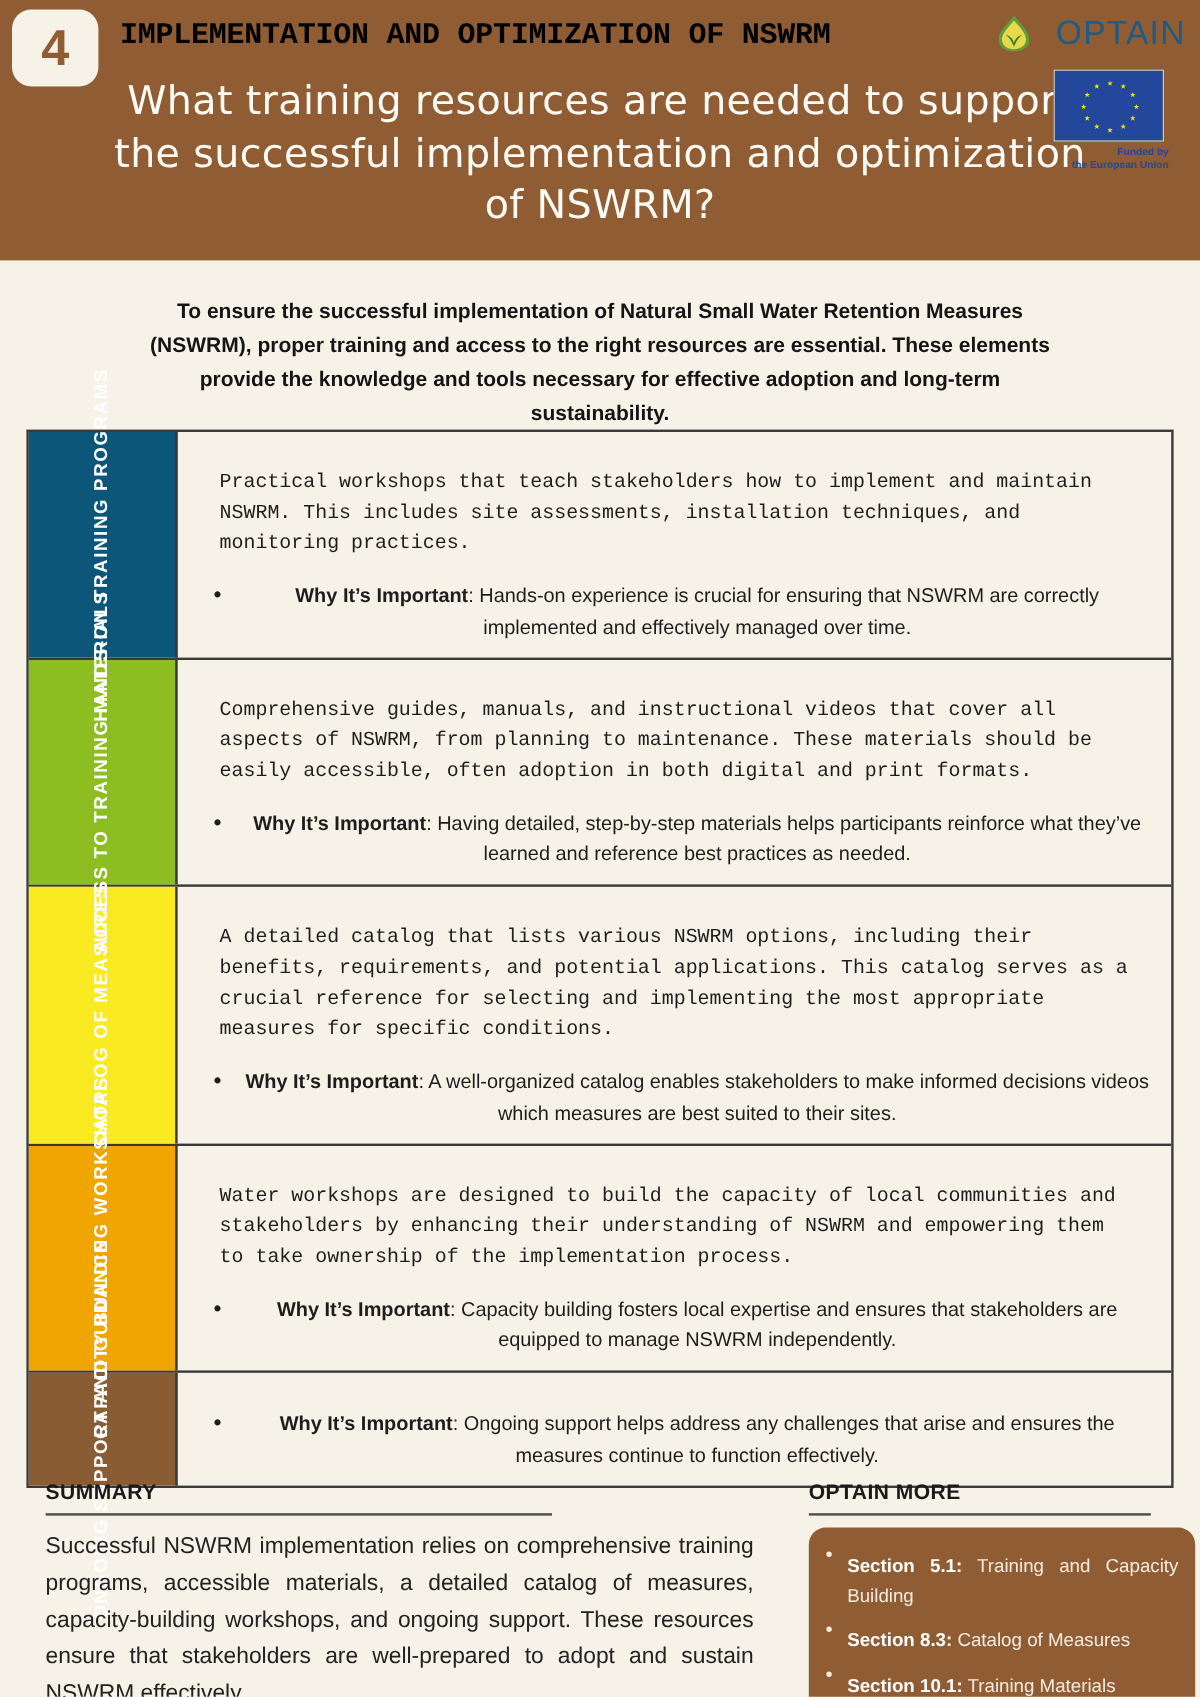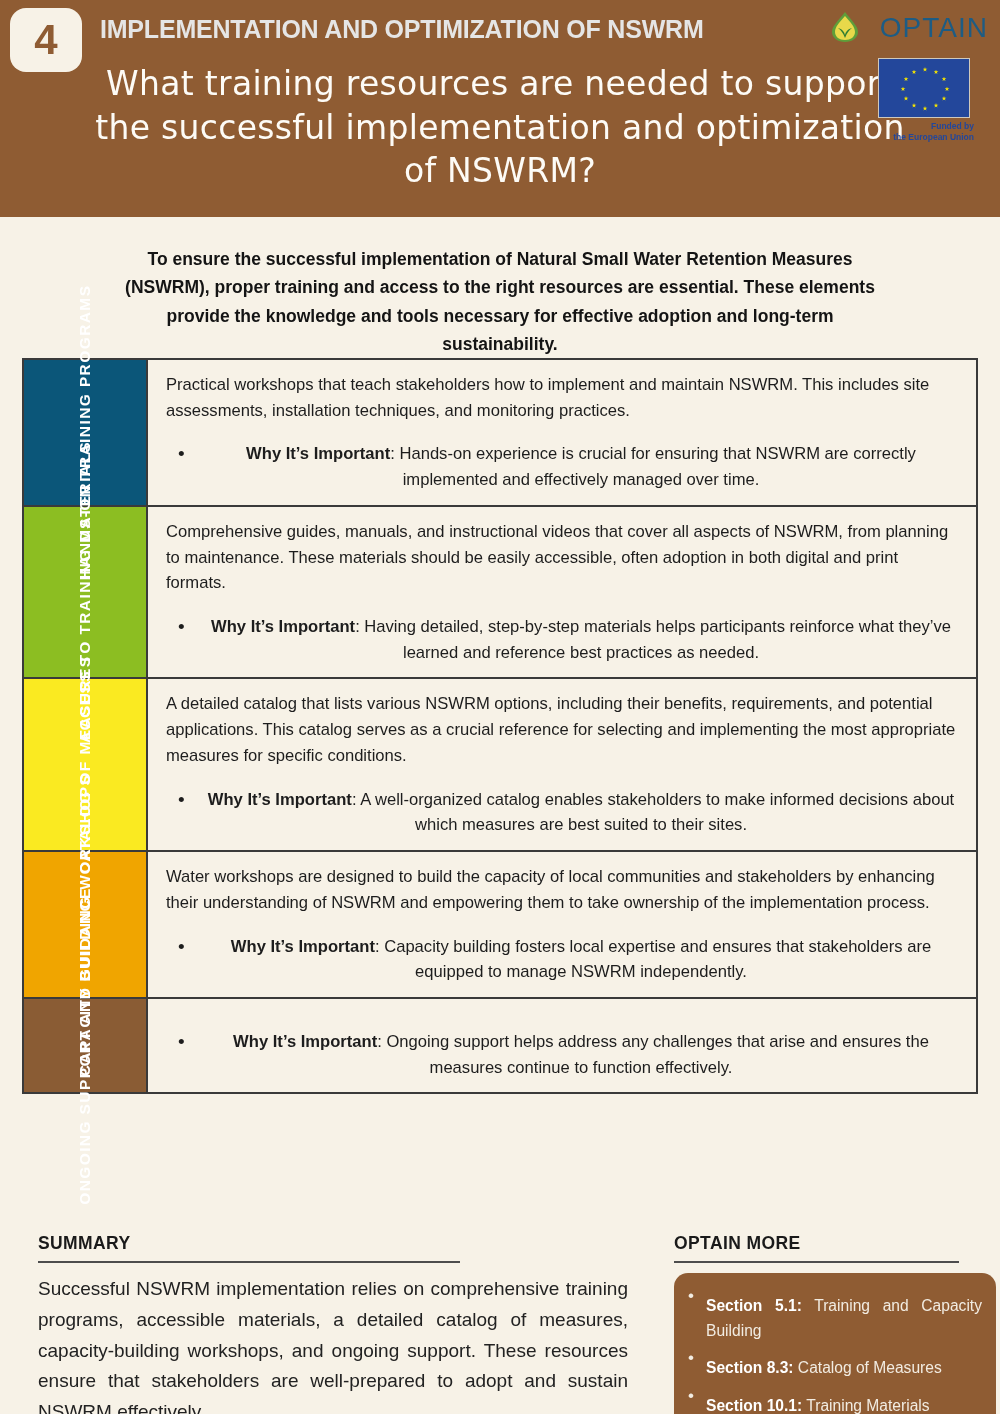--- a/index.html
+++ b/index.html
@@ -41,23 +41,23 @@
     color: #8f5c33;
     line-height: 1;
     font-family: "Liberation Sans", sans-serif;
   }
   .kicker {
     position: absolute;
     left: 100px;
     top: 15px;
     font-size: 25px;
     font-weight: bold;
-    color: #e5e5e5;
+    color: #000000;
     letter-spacing: -0.2px;
-    font-family: Liberation Sans, sans-serif;
+    font-family: Liberation Mono, monospace;
   }
   .headline {
     position: absolute;
     left: 90px;
     top: 62px;
     width: 820px;
     text-align: center;
     color: #fdfbf6;
     font-size: 33px;
     line-height: 1.32;
@@ -65,21 +65,21 @@
     font-family: "DejaVu Sans", sans-serif;
     letter-spacing: 0.3px;
   }
 
   
   .optain-logo {
     position: absolute;
     right: 12px;
     top: 12px;
     display: flex;
-    align-items: flex-start;
+    align-items: center;
     gap: 22px;
   }
   .optain-mark {
     width: 26px;
     height: 30px;
   }
   .optain-word {
     font-size: 28px;
     font-weight: 400;
     color: #1d5c84;
@@ -173,21 +173,22 @@
   .content-cell {
     flex: 1;
     padding: 12px 14px 12px 18px;
     box-sizing: border-box;
     font-size: 16.6px;
     line-height: 1.55;
     color: #1d1d1d;
     font-family: "Liberation Sans", sans-serif;
   }
   .content-cell p {
-    margin: 0;
+    margin: 17px;
+    font-family: Liberation Mono, monospace;
   }
   .bullet-wrap {
     margin-top: 18px;
     display: flex;
     padding-left: 12px;
   }
   .bullet-dot {
     flex: 0 0 22px;
     font-size: 19px;
     line-height: 1.35;
@@ -338,21 +339,21 @@
   </div>
 
   <div class="row">
     <div class="label-cell" style="background:#faea21;">
       <div class="label-rot">CATALOG OF MEASURES</div>
     </div>
     <div class="content-cell">
       <p> A detailed catalog that lists various NSWRM options, including their benefits, requirements, and potential applications. This catalog serves as a crucial reference for selecting and implementing the most appropriate measures for specific conditions.</p>
       <div class="bullet-wrap">
         <div class="bullet-dot">•</div>
-        <div class="bullet-body"><b>Why It’s Important</b><span>: A well-organized catalog enables stakeholders to make informed decisions about which measures are best suited to their sites.</span></div>
+        <div class="bullet-body"><b>Why It’s Important</b><span>: A well-organized catalog enables stakeholders to make informed decisions videos which measures are best suited to their sites.</span></div>
       </div>
     </div>
   </div>
 
   <div class="row">
     <div class="label-cell" style="background:#f0a500;">
       <div class="label-rot">CAPACITY BUILDING WORKSHOPS</div>
     </div>
     <div class="content-cell">
       <p>Water workshops are designed to build the capacity of local communities and stakeholders by enhancing their understanding of NSWRM and empowering them to take ownership of the implementation process.</p>

